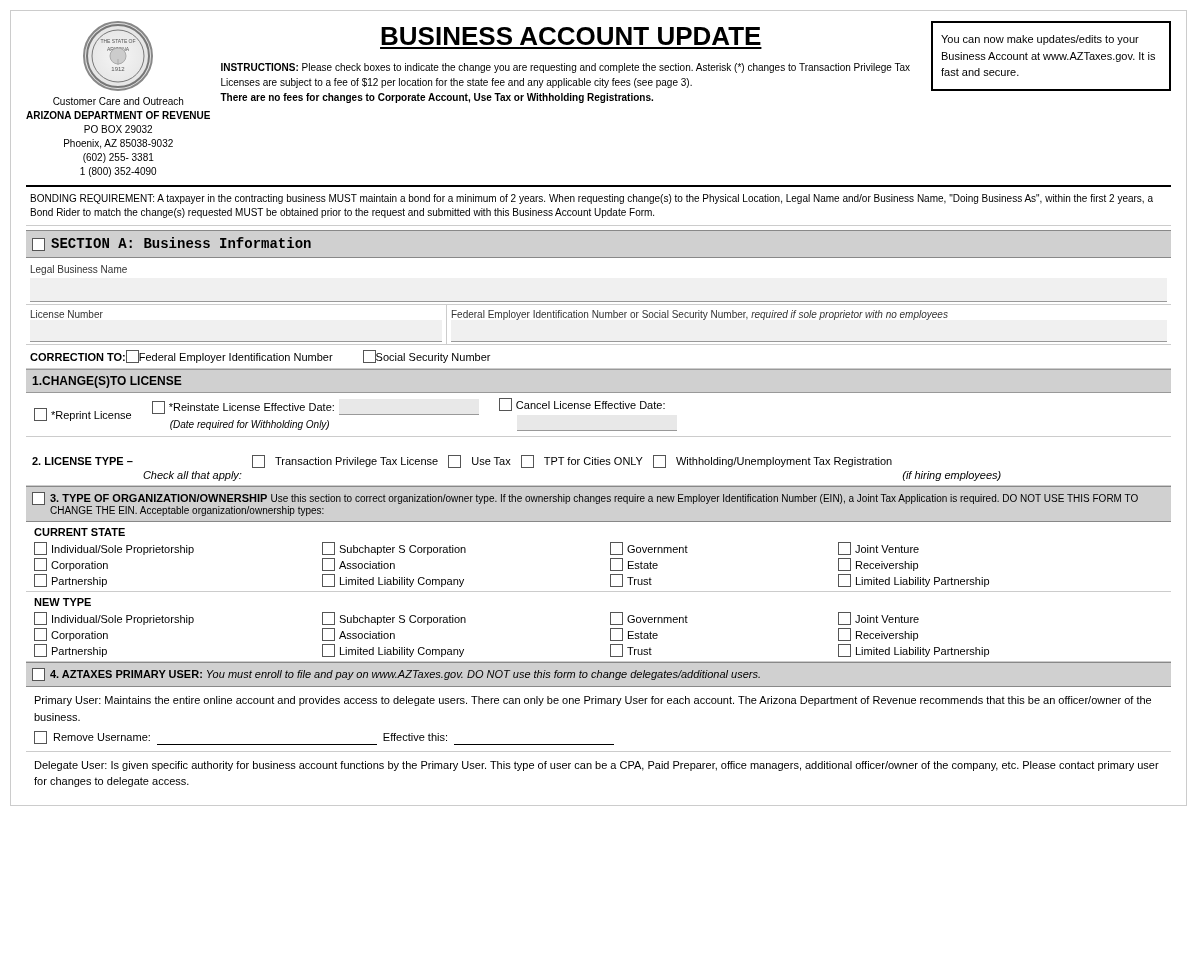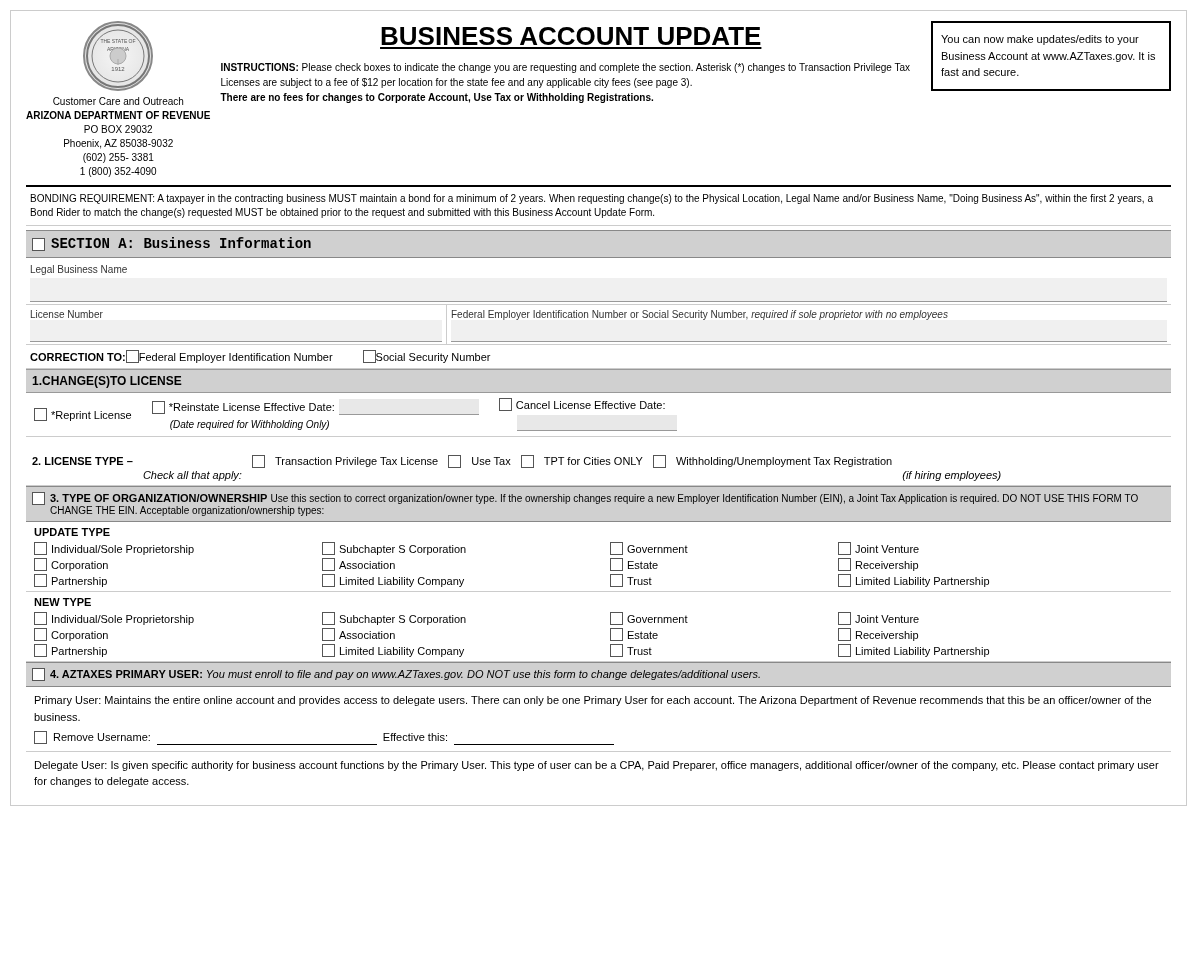--- a/index.html
+++ b/index.html
@@ -375,21 +375,21 @@
 
   <div class="org-section-header">
     <span class="checkbox-square"></span>
     <span>
       <strong>3. TYPE OF ORGANIZATION/OWNERSHIP</strong>
       <span style="font-size:10px;">Use this section to correct organization/owner type. If the ownership changes require a new Employer Identification Number (EIN), a Joint Tax Application is required. DO NOT USE THIS FORM TO CHANGE THE EIN. Acceptable organization/ownership types:</span>
     </span>
   </div>
 
   <div class="org-type-block">
-    <div class="org-type-label">UPDATE TYPE</div>
+    <div class="org-type-label">CURRENT STATE</div>
     <div class="org-grid">
 
       <div class="org-item">
         <span class="checkbox-square"></span>
         <span>Individual/Sole Proprietorship</span>
       </div>
       <div class="org-item">
         <span class="checkbox-square"></span>
         <span>Subchapter S Corporation</span>
       </div>

